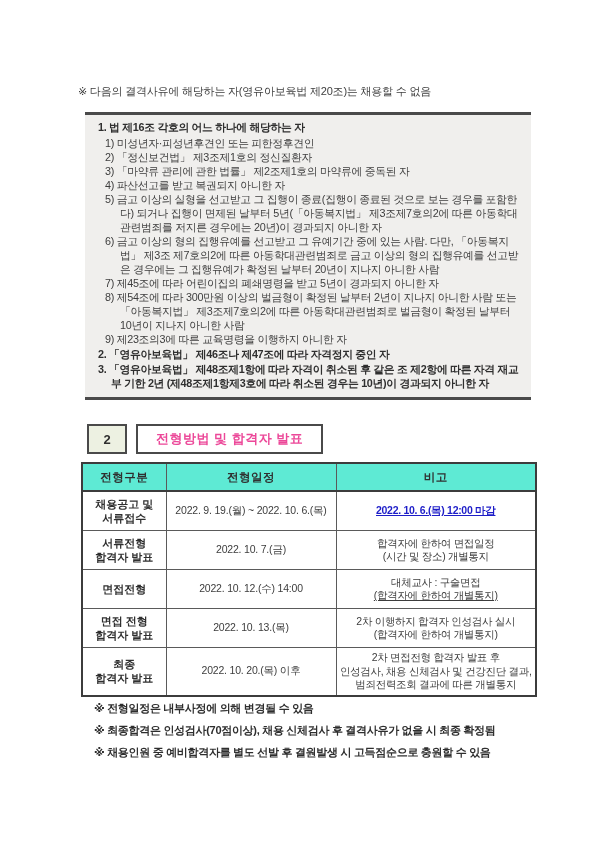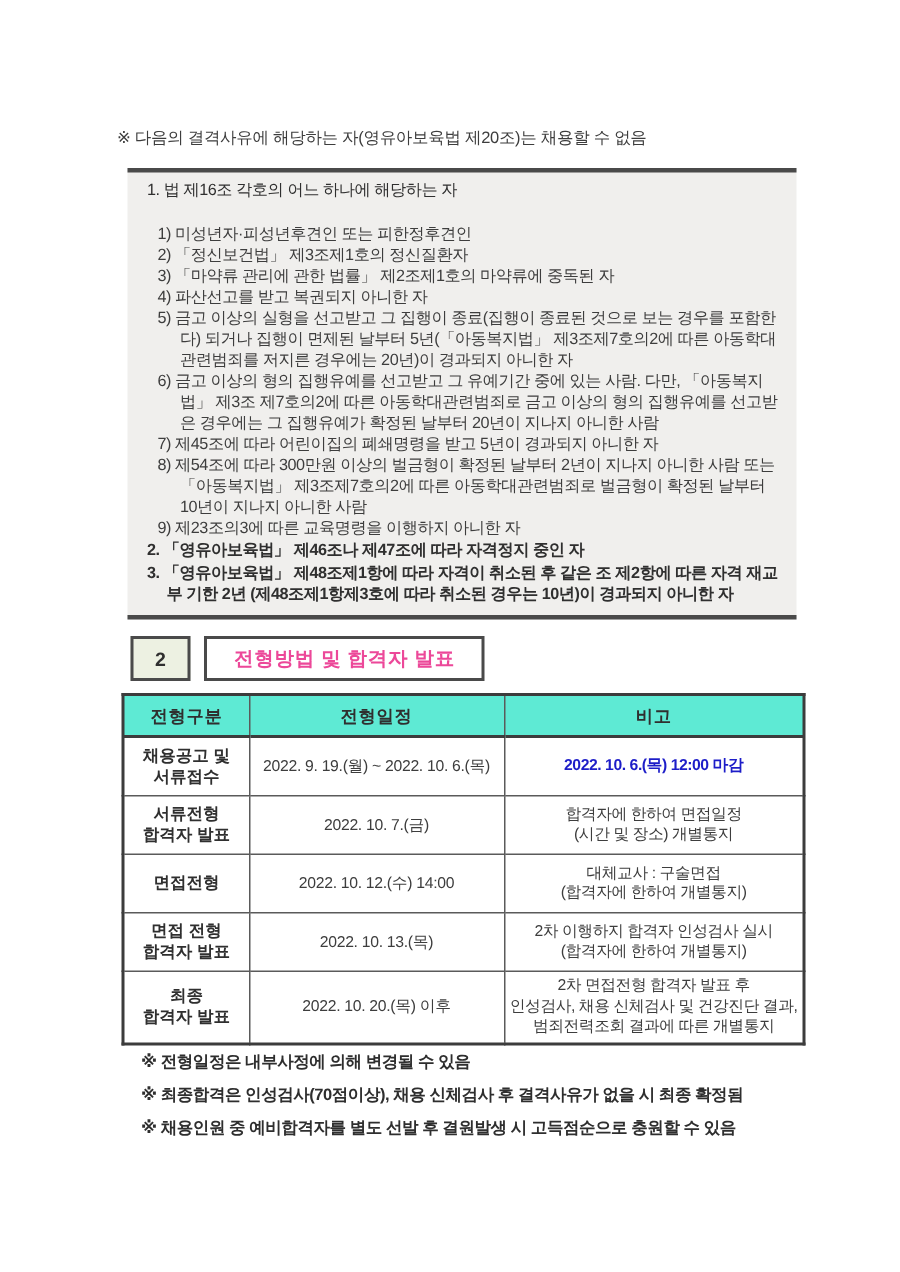--- a/index.html
+++ b/index.html
@@ -11,21 +11,21 @@
   
   .top-note{position:absolute;top:84px;left:78px;width:470px;font-size:11px;letter-spacing:-0.2px;}
   
   .law-box{
     position:absolute;top:112px;left:85px;width:423px;
     background:#f0efed;
     border-top:3px solid #4a4a4a;border-bottom:3px solid #4a4a4a;
     padding:5px 10px 7px 13px;
     font-size:10.8px;line-height:14px;letter-spacing:-0.3px;
   }
-  .law-title{font-weight:normal;color:#2f2f2f;margin-bottom:15px;}
+  .law-title{font-weight:bold;color:#2f2f2f;margin-bottom:2px;}
   .subitem{margin-left:7px;padding-left:15px;text-indent:-15px;}
   .law-top-item{font-weight:bold;color:#2f2f2f;padding-left:13px;text-indent:-13px;margin-top:1px;}
   
   .section-header{position:absolute;top:424px;left:87px;display:flex;gap:9px;align-items:stretch;}
   .section-num{
     width:36px;height:26px;background:#edf1e2;border:2px solid #4a4a4a;
     display:flex;align-items:center;justify-content:center;
     font-weight:bold;font-size:13px;color:#2f2f2f;
   }
   .section-title{
@@ -42,21 +42,21 @@
   .sched-table{border:2px solid #3c3c3c;}
   .sched-table thead th{
     background:#5eead4;font-size:11.5px;font-weight:bold;color:#2f2f2f;
     height:20px;border-bottom:2px solid #3c3c3c;letter-spacing:0.5px;
   }
   .sched-table td.cat{font-weight:bold;font-size:11px;color:#2f2f2f;line-height:14px;height:32px;}
   .sched-table td.sched{font-size:10.5px;letter-spacing:-0.2px;margin-top:48px;}
   .sched-table td.remark{font-size:10.5px;line-height:13.5px;letter-spacing:-0.3px;}
   .remark-line{display:block;}
   .rl-blue{color:#1d1dc8;font-weight:bold;}
-  .rl-underline{}
+  .rl-underline{text-decoration:underline;}
   
   .footnotes{position:absolute;top:697px;left:94px;width:470px;font-size:11px;line-height:22px;font-weight:bold;color:#2e2e2e;letter-spacing:-0.3px;}
 </style>
 </head>
 <body>
 
 <div class="page">
 
   <div class="top-note">※ 다음의 결격사유에 해당하는 자(영유아보육법 제20조)는 채용할 수 없음</div>
 

